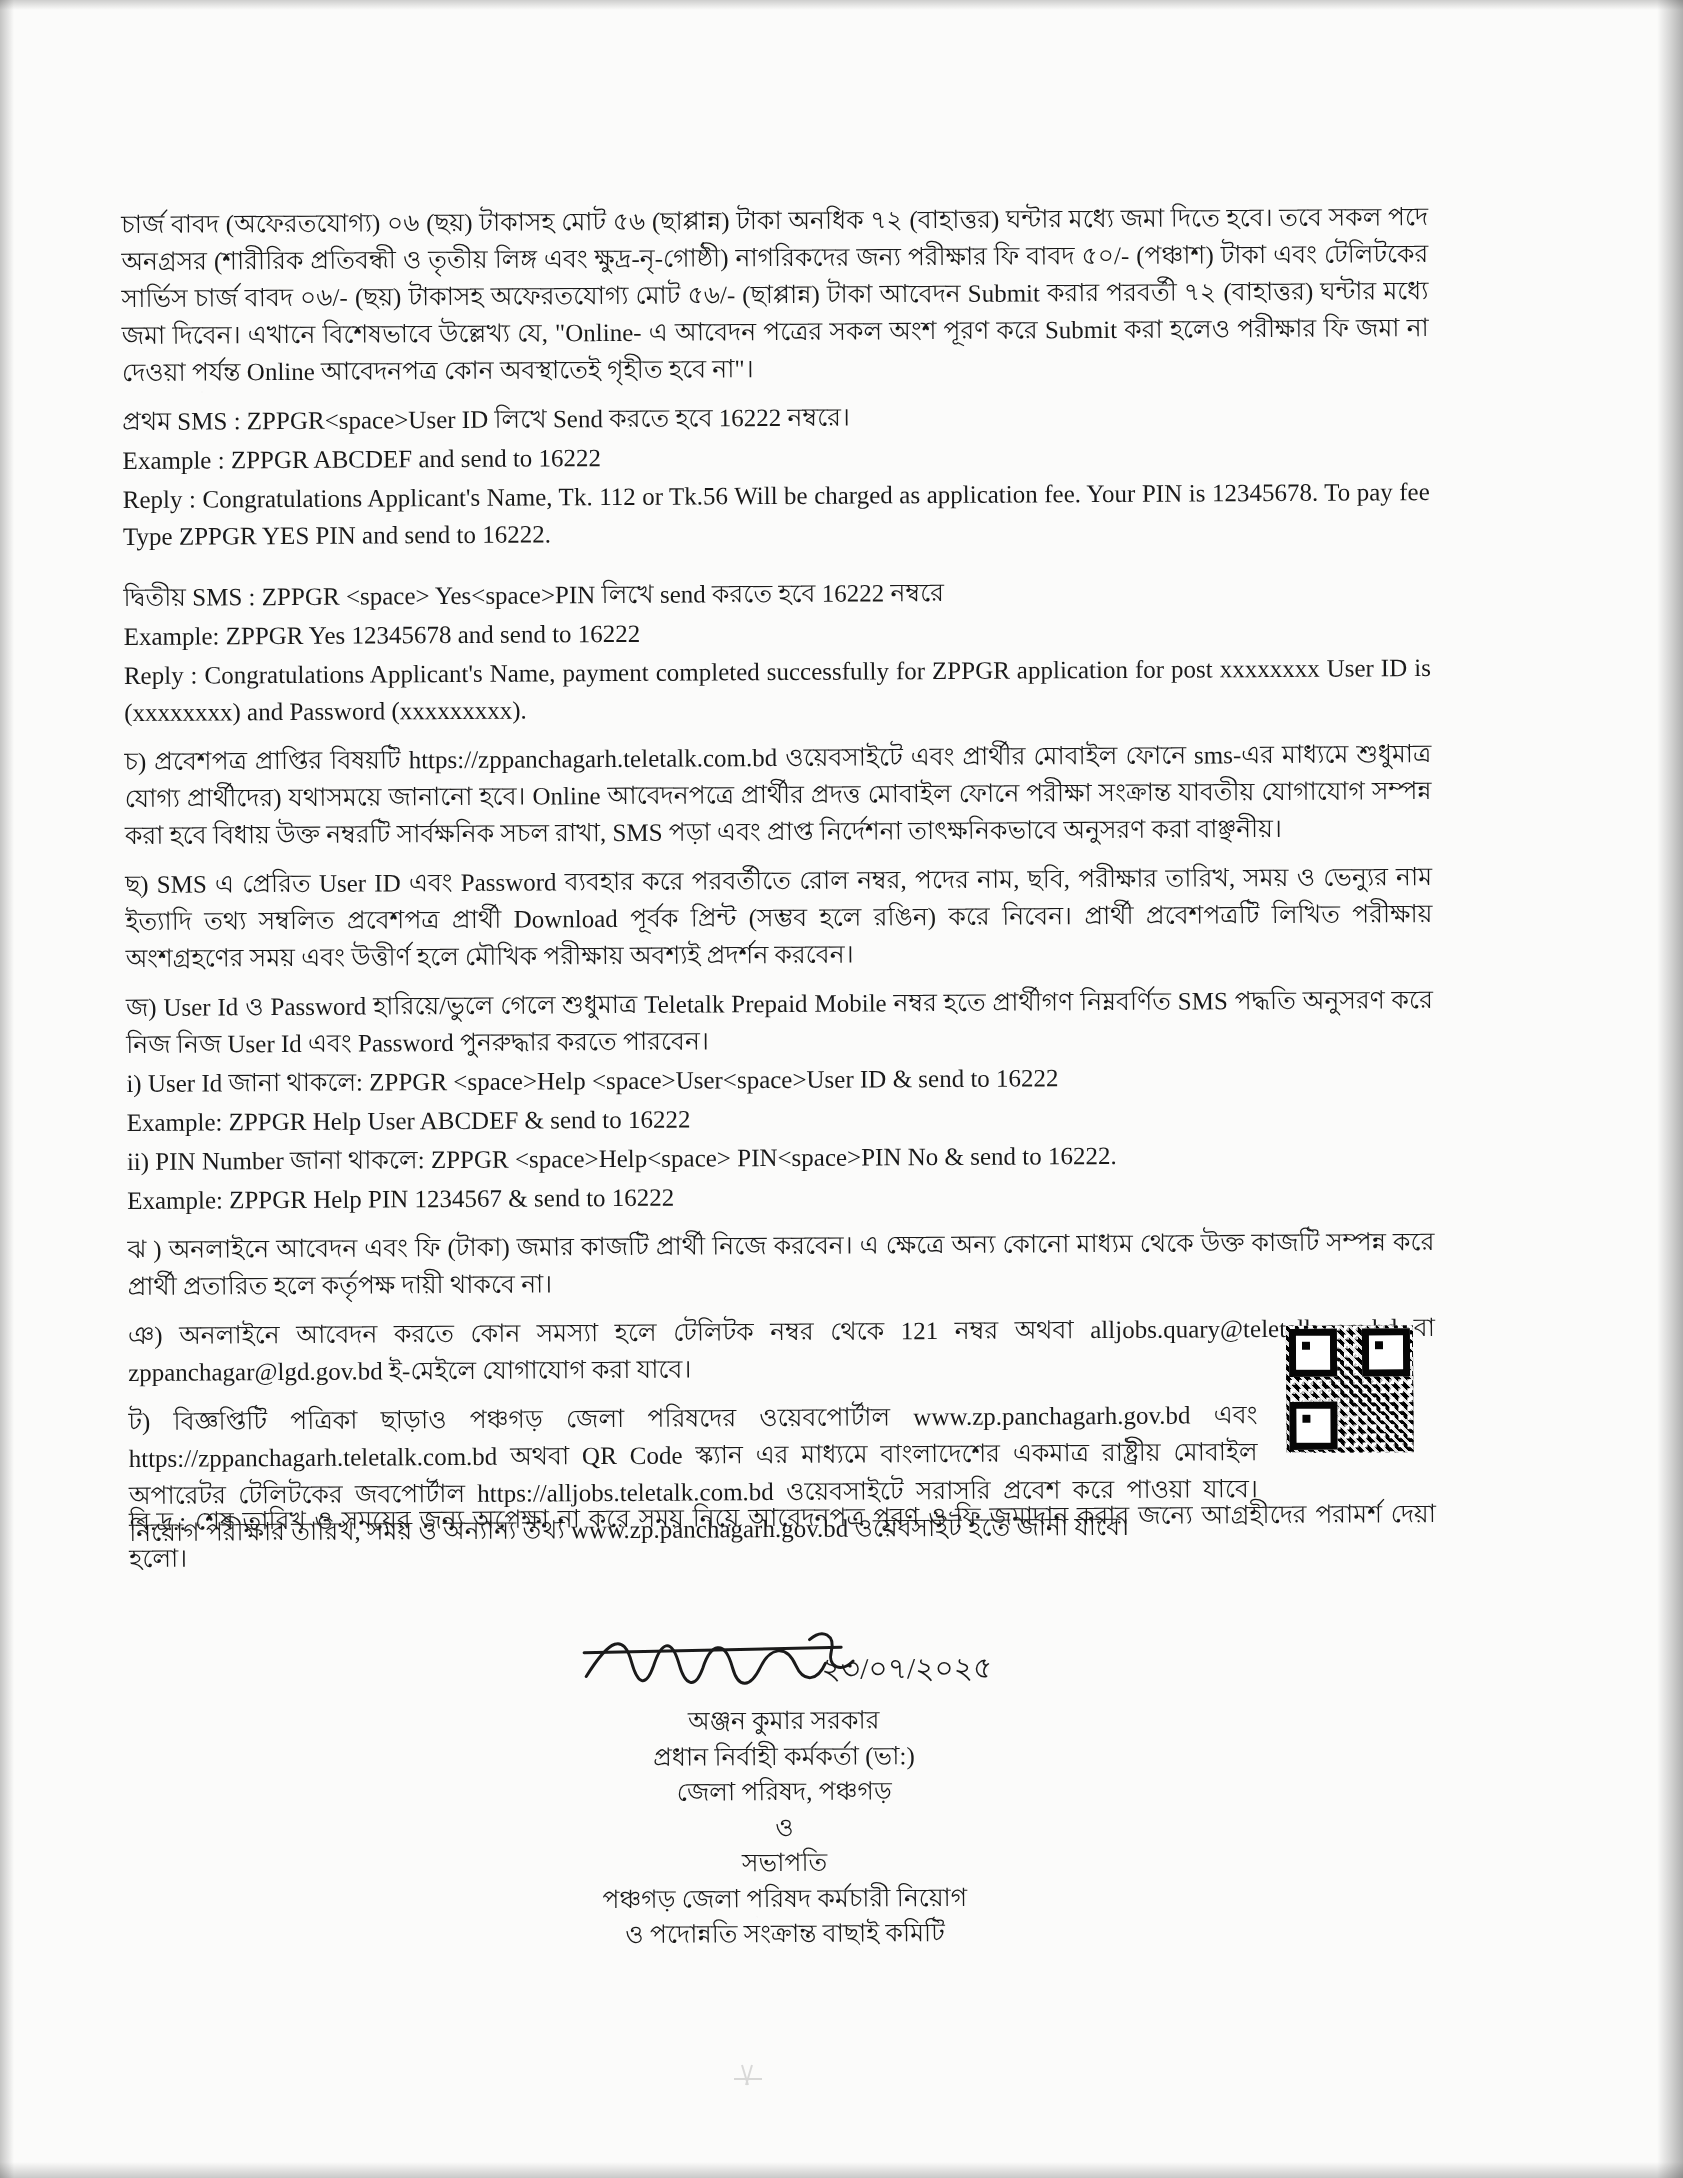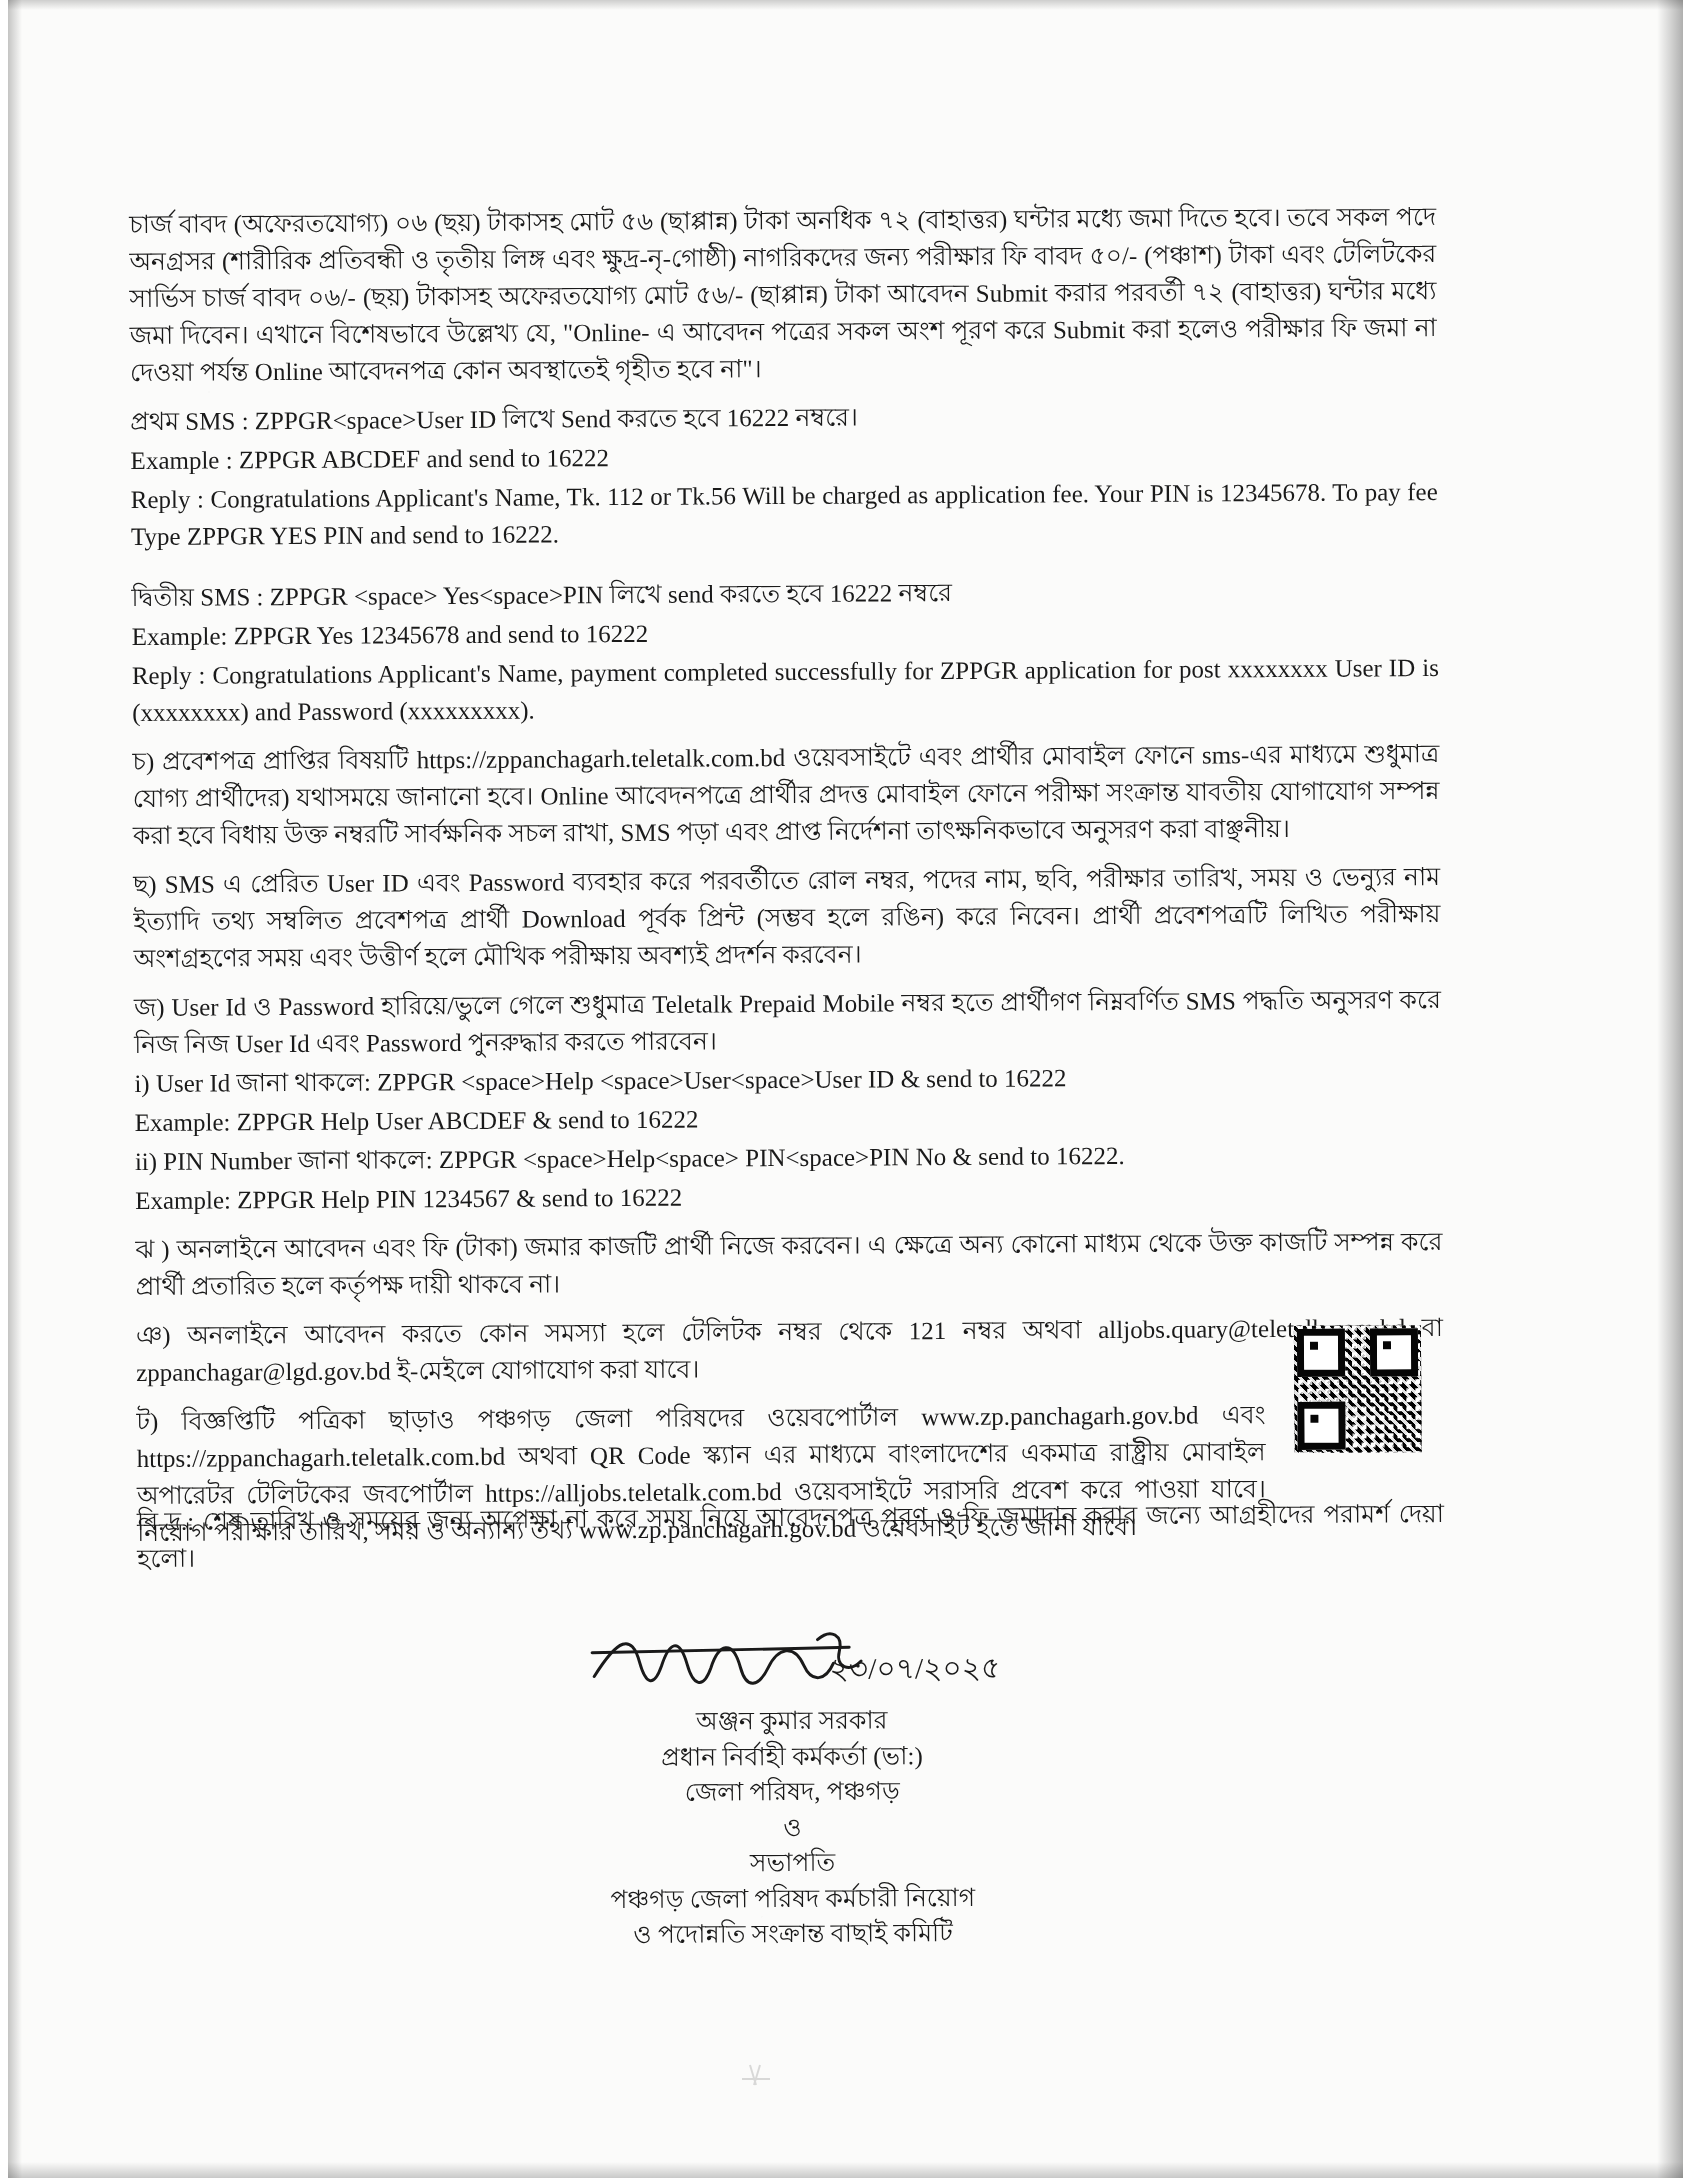--- a/index.html
+++ b/index.html
@@ -17,21 +17,20 @@
   }
   .page {
     position: absolute;
     inset: 0;
     background: #fbfbfa;
     
     background-image:
       radial-gradient(circle at 12% 18%, rgba(0,0,0,0.012) 0 1px, transparent 1px),
       radial-gradient(circle at 78% 62%, rgba(0,0,0,0.012) 0 1px, transparent 1px),
       radial-gradient(circle at 45% 88%, rgba(0,0,0,0.010) 0 1px, transparent 1px);
-    margin-left: 8px;
   }
   
   .edge-left {
     position: absolute; left: 0; top: 0; width: 14px; height: 100%;
     background: linear-gradient(to right, rgba(0,0,0,0.22), rgba(0,0,0,0));
     pointer-events: none;
   }
   .edge-right {
     position: absolute; right: 0; top: 0; width: 26px; height: 100%;
     background: linear-gradient(to left, rgba(0,0,0,0.30), rgba(0,0,0,0));

